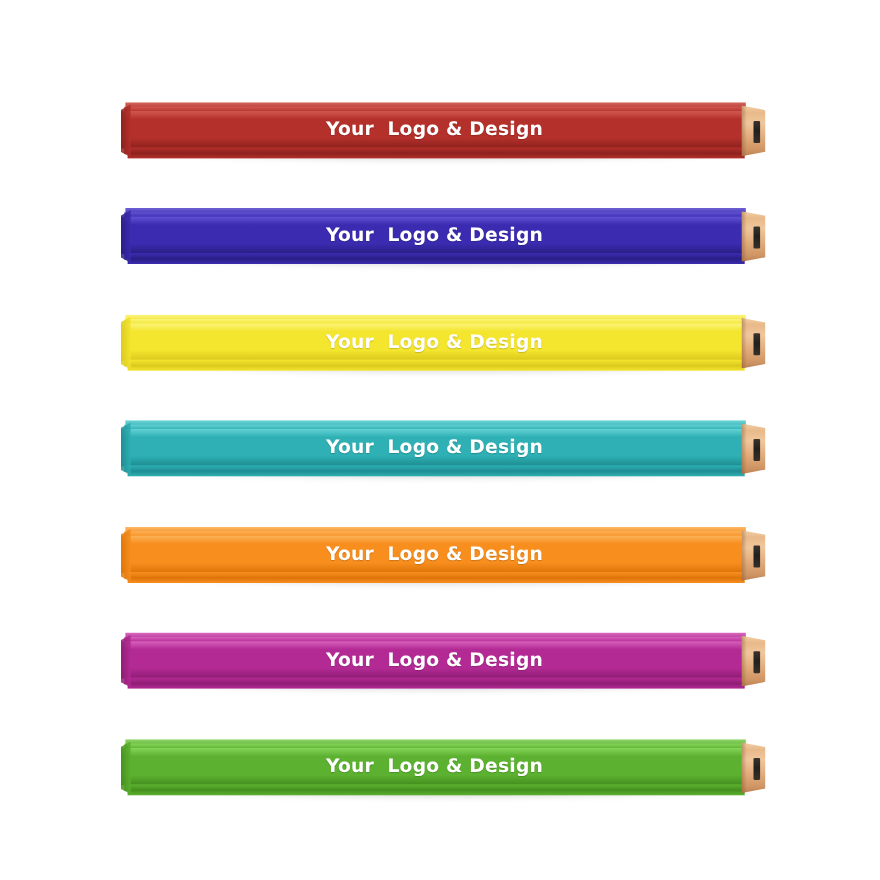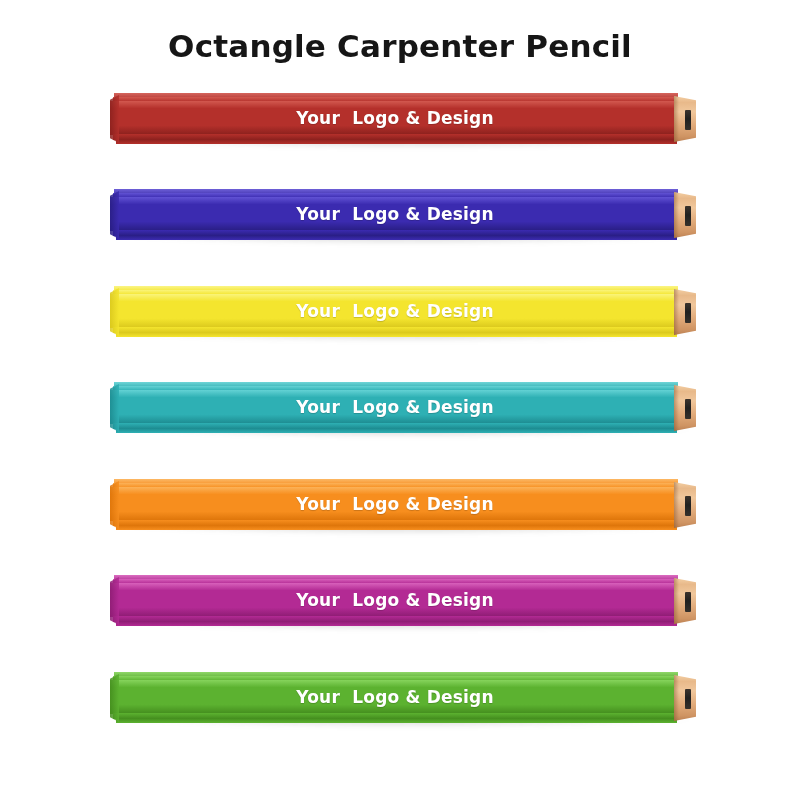--- a/index.html
+++ b/index.html
@@ -186,21 +186,20 @@
     letter-spacing: 0.2px;
     white-space: pre;
     text-shadow: 0 1px 1px rgba(0,0,0,0.18);
   }
 </style>
 </head>
 <body style="background: rgb(255, 255, 255);">
 
 <div id="page">
 
-  <div class="page-title">Octangle Carpenter Pencil</div>
 
   <div class="pencil-list">
       <div class="pencil-row" style="top: 93px;">
         <div class="pencil-shadow"></div>
         <div class="pencil">
           <div class="barrel">
             <div class="facet-top" style="background: linear-gradient(rgb(210, 88, 79) 0%, rgb(180, 48, 43) 100%);"></div>
             <div class="facet-top2" style="background: linear-gradient(rgb(210, 88, 79) 0%, rgb(180, 48, 43) 95%);"></div>
             <div class="facet-main" style="background: linear-gradient(rgb(210, 88, 79) 0%, rgb(180, 48, 43) 22%, rgb(180, 48, 43) 72%, rgb(138, 32, 29) 100%);"></div>
             <div class="facet-bottom" style="background: linear-gradient(rgb(180, 48, 43) 0%, rgb(138, 32, 29) 100%);"></div>

